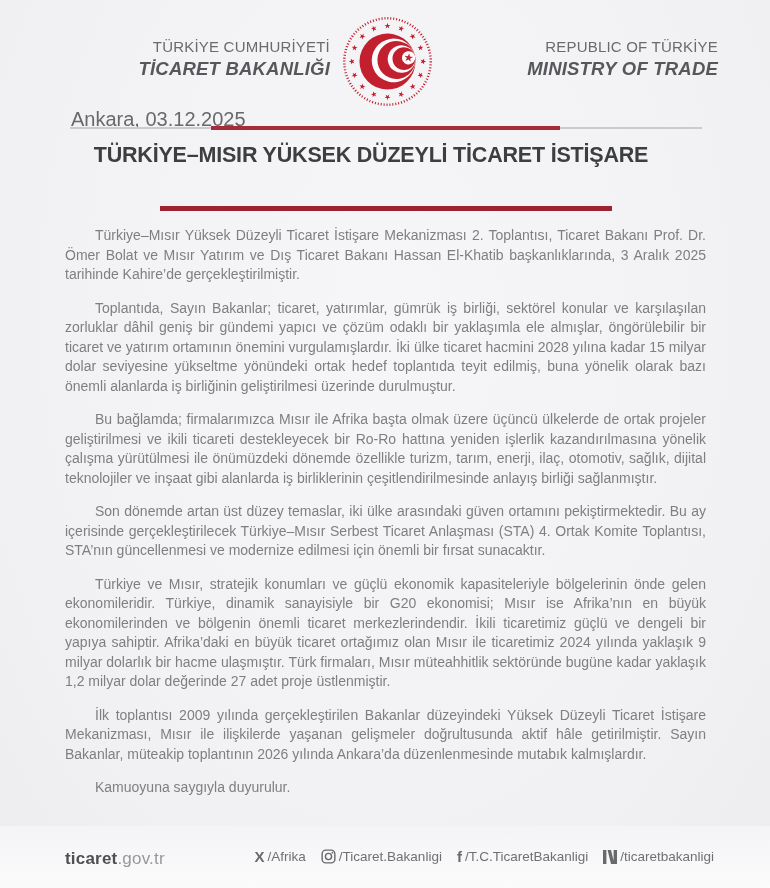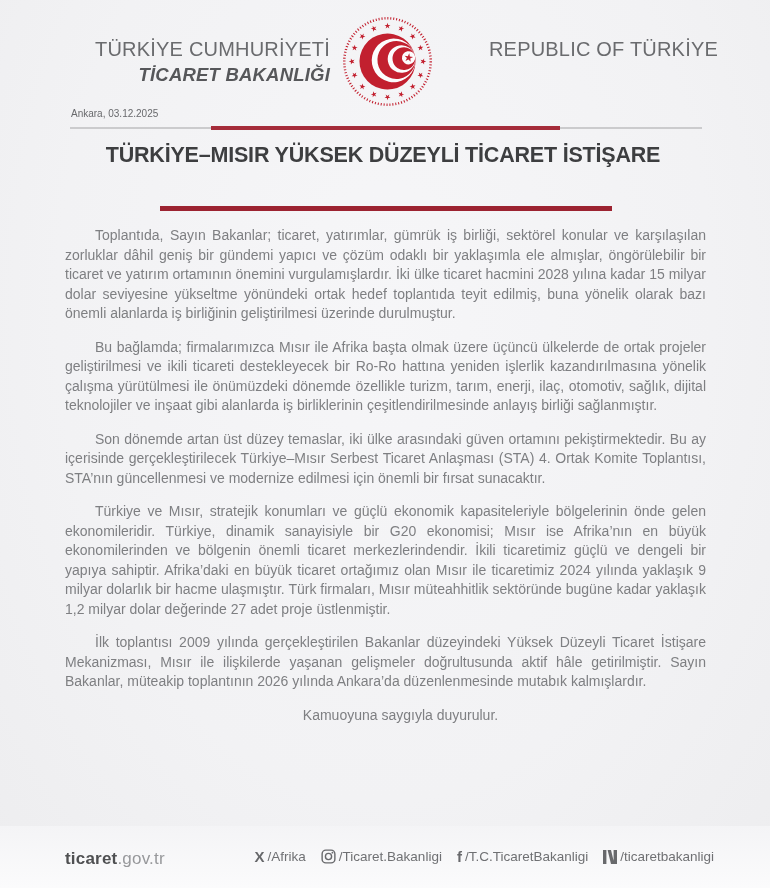--- a/index.html
+++ b/index.html
@@ -4,36 +4,36 @@
 <style>
   html,body { margin:0; padding:0; }
   .page {
     position:relative; width:770px; height:888px; overflow:hidden;
     background: radial-gradient(ellipse at 50% 35%, #f6f6f8 0%, #f2f2f4 60%, #ededef 100%);
     font-family:"Liberation Sans", sans-serif;
   }
   
   .hdr-left { position:absolute; top:38px; left:90px; width:240px; text-align:right; }
   .hdr-right { position:absolute; top:38px; left:468px; width:250px; text-align:right; }
-  .hdr-l1 { font-size:20px; color:#6a6b6e; letter-spacing:.2px; }
+  .hdr-l1 { font-size:15px; color:#6a6b6e; letter-spacing:.2px; }
   .hdr-l2 { font-size:18.5px; font-weight:bold; color:#56575a; letter-spacing:.2px; margin-top:3px;font-style:italic; }
   .logo { position:absolute; left:340px; top:14px; width:95px; height:95px; }
   
-  .dateline { position:absolute; left:71px; top:108px; font-size:10px; color:#68696c; }
+  .dateline { position:absolute; left:71px; top:108px; font-size:20px; color:#68696c; }
   .divider { position:absolute; left:70px; top:127px; width:632px; height:2px; background:#cbcbcd; }
   .divider-red { position:absolute; left:141px; top:-1px; width:349px; height:4px; background:#a52c3a; }
   
-  .title { position:absolute; top:143px; left:33px; width:700px; text-align:center;
+  .title { position:absolute; top:143px; left:21px; width:700px; text-align:center;
            font-size:21.5px; font-weight:bold; color:#3d3e40; line-height:25px; letter-spacing:-.2px; }
   .title-bar { position:absolute; top:206px; left:160px; width:452px; height:5px; background:#9c2331; }
   
   .body { position:absolute; top:226px; left:65px; width:641px; }
   .body p { margin:0 0 14px 0; font-size:14px; line-height:19.5px; color:#7e7f82;
             text-align:justify; text-indent:30px; }
-  .body p.closing { text-align:center; }
+  .body p.closing { text-align:left; }
   
   .footer-strip { position:absolute; left:0; bottom:0; width:770px; height:62px;
                   background:linear-gradient(#f4f4f6, #fbfbfc); }
   .site { position:absolute; left:65px; top:849px; font-size:17px; color:#97989b; letter-spacing:.2px; }
   .site b { color:#4f5052; }
   .social { position:absolute; right:56px; top:849px; display:flex; align-items:center; gap:15px; }
   .social-item { display:flex; align-items:center; gap:3px; font-size:13.5px; color:#6f7073; }
   .glyph { font-weight:bold; font-size:15px; color:#68696c; line-height:1; }
   .sicon { display:inline-flex; }
 </style>
@@ -76,33 +76,35 @@
       <circle cx="9.5" r="20" fill="#c2202f"></circle>
       <circle cx="15" r="14.5" fill="#fcfcfd"></circle>
       <circle cx="17.5" r="12" fill="#c2202f"></circle>
       <circle cx="22.5" r="7" fill="#fcfcfd"></circle>
       <use href="#st" transform="translate(22.6,0) rotate(90) scale(4.8)" fill="#c2202f"></use>
     </g>
   </svg>
 
   <div class="hdr-right">
     <div class="hdr-l1">REPUBLIC OF TÜRKİYE</div>
+    <div class="hdr-l2">MINISTRY OF TRADE</div>
   </div>
 
   <div class="dateline">Ankara, 03.12.2025</div>
   <div class="divider">
     <div class="divider-red"></div>
   </div>
 
   <div class="title">
     <div>TÜRKİYE–MISIR YÜKSEK DÜZEYLİ TİCARET İSTİŞARE</div>
   </div>
   <div class="title-bar"></div>
 
   <div class="body">
+    <p>Türkiye–Mısır Yüksek Düzeyli Ticaret İstişare Mekanizması 2. Toplantısı, Ticaret Bakanı Prof. Dr. Ömer Bolat ve Mısır Yatırım ve Dış Ticaret Bakanı Hassan El-Khatib başkanlıklarında, 3 Aralık 2025 tarihinde Kahire’de gerçekleştirilmiştir.</p>
     <p>Toplantıda, Sayın Bakanlar; ticaret, yatırımlar, gümrük iş birliği, sektörel konular ve karşılaşılan zorluklar dâhil geniş bir gündemi yapıcı ve çözüm odaklı bir yaklaşımla ele almışlar, öngörülebilir bir ticaret ve yatırım ortamının önemini vurgulamışlardır. İki ülke ticaret hacmini 2028 yılına kadar 15 milyar dolar seviyesine yükseltme yönündeki ortak hedef toplantıda teyit edilmiş, buna yönelik olarak bazı önemli alanlarda iş birliğinin geliştirilmesi üzerinde durulmuştur.</p>
     <p>Bu bağlamda; firmalarımızca Mısır ile Afrika başta olmak üzere üçüncü ülkelerde de ortak projeler geliştirilmesi ve ikili ticareti destekleyecek bir Ro-Ro hattına yeniden işlerlik kazandırılmasına yönelik çalışma yürütülmesi ile önümüzdeki dönemde özellikle turizm, tarım, enerji, ilaç, otomotiv, sağlık, dijital teknolojiler ve inşaat gibi alanlarda iş birliklerinin çeşitlendirilmesinde anlayış birliği sağlanmıştır.</p>
     <p>Son dönemde artan üst düzey temaslar, iki ülke arasındaki güven ortamını pekiştirmektedir. Bu ay içerisinde gerçekleştirilecek Türkiye–Mısır Serbest Ticaret Anlaşması (STA) 4. Ortak Komite Toplantısı, STA’nın güncellenmesi ve modernize edilmesi için önemli bir fırsat sunacaktır.</p>
     <p>Türkiye ve Mısır, stratejik konumları ve güçlü ekonomik kapasiteleriyle bölgelerinin önde gelen ekonomileridir. Türkiye, dinamik sanayisiyle bir G20 ekonomisi; Mısır ise Afrika’nın en büyük ekonomilerinden ve bölgenin önemli ticaret merkezlerindendir. İkili ticaretimiz güçlü ve dengeli bir yapıya sahiptir. Afrika’daki en büyük ticaret ortağımız olan Mısır ile ticaretimiz 2024 yılında yaklaşık 9 milyar dolarlık bir hacme ulaşmıştır. Türk firmaları, Mısır müteahhitlik sektöründe bugüne kadar yaklaşık 1,2 milyar dolar değerinde 27 adet proje üstlenmiştir.</p>
     <p>İlk toplantısı 2009 yılında gerçekleştirilen Bakanlar düzeyindeki Yüksek Düzeyli Ticaret İstişare Mekanizması, Mısır ile ilişkilerde yaşanan gelişmeler doğrultusunda aktif hâle getirilmiştir. Sayın Bakanlar, müteakip toplantının 2026 yılında Ankara’da düzenlenmesinde mutabık kalmışlardır.</p>
     <p class="closing">Kamuoyuna saygıyla duyurulur.</p>
   </div>
 
   <div class="footer-strip"></div>
 

